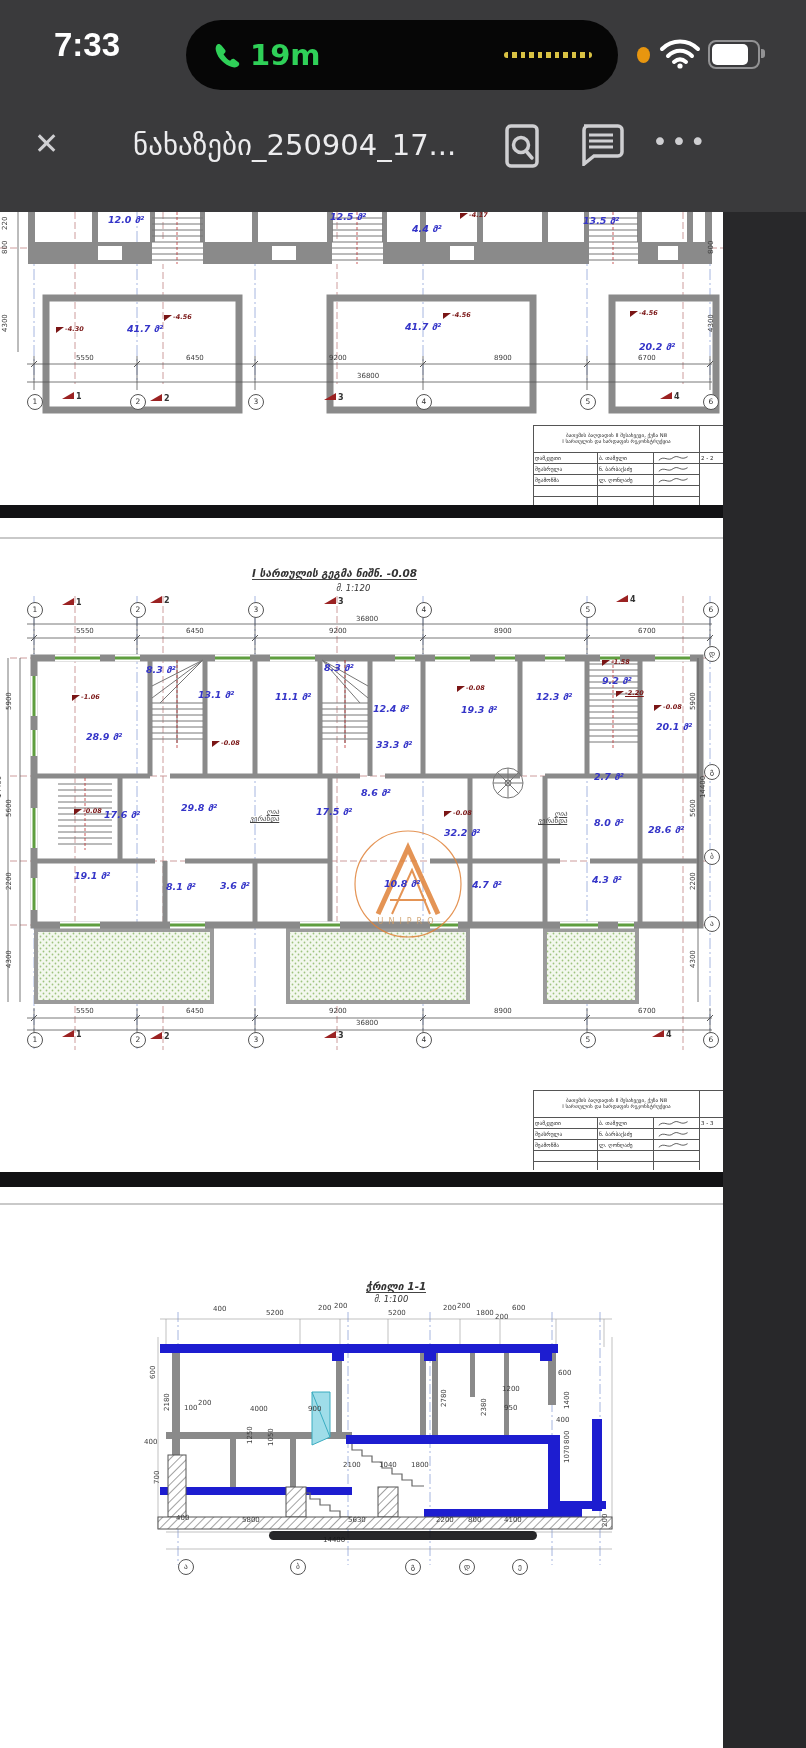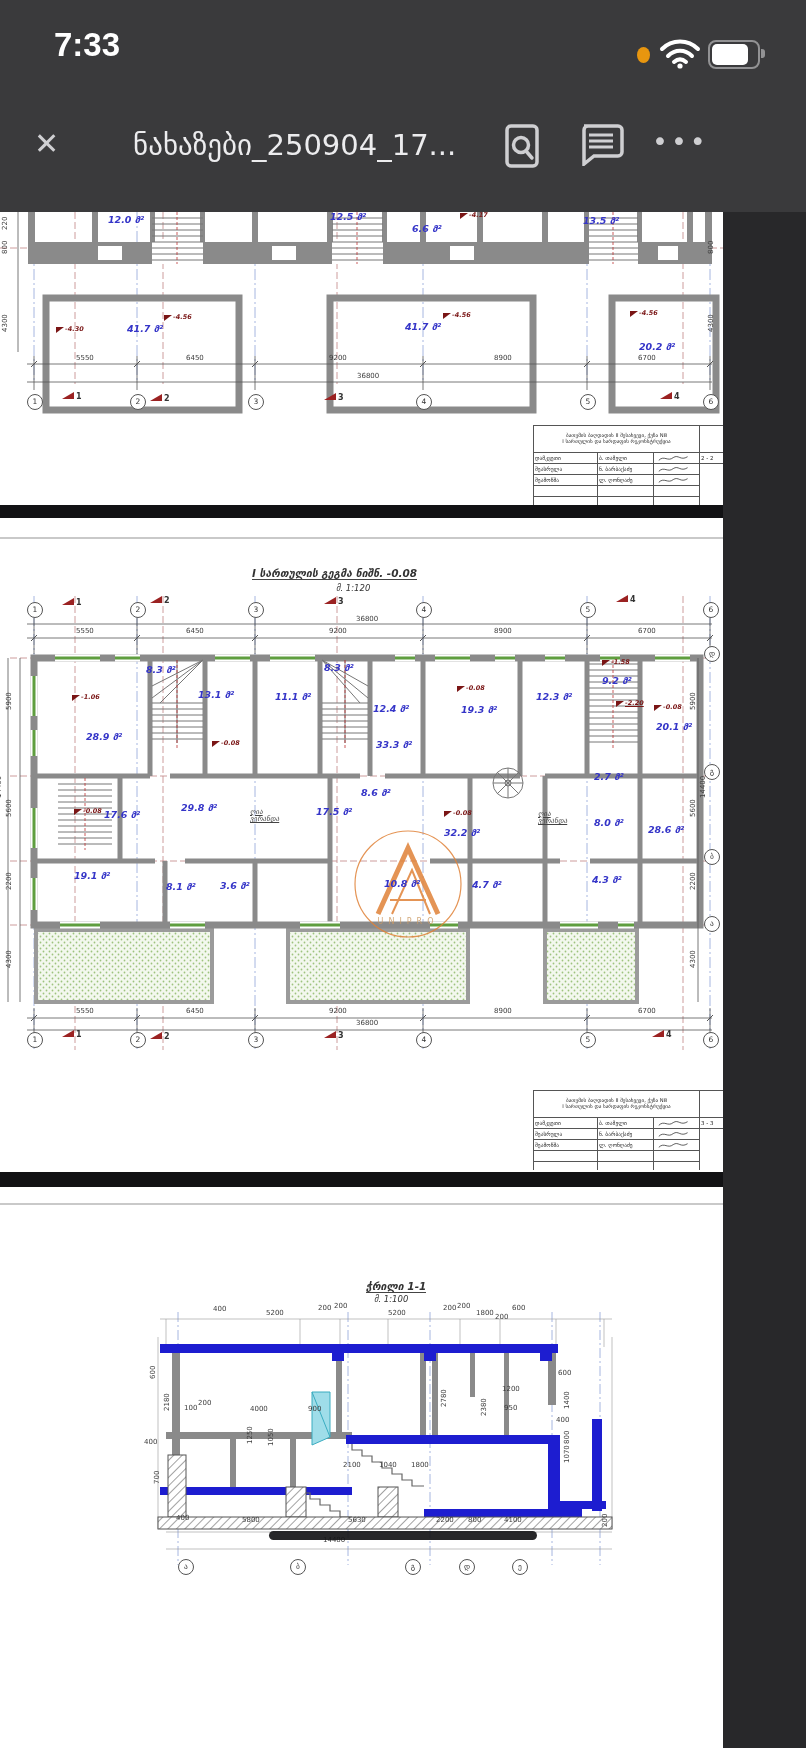--- a/index.html
+++ b/index.html
@@ -47,21 +47,21 @@
   .lb-elev{color:#7a1515;font-style:italic;font-size:6.5px;font-weight:bold;}
   .lb-elev::before{content:"";display:inline-block;width:0;height:0;border-top:6px solid #7a1515;
         border-right:8px solid transparent;margin-right:1px;vertical-align:-2px;}
   .lb-bub{width:14px;height:14px;border:1px solid #555;border-radius:50%;background:#fff;
         color:#333;font-size:7.5px;line-height:14px;text-align:center;}
   .lb-flag{color:#333;font-size:8px;font-weight:bold;}
   .lb-flag::before{content:"";display:inline-block;width:0;height:0;border-bottom:7px solid #9b2222;
         border-left:12px solid transparent;margin-right:2px;}
   .lb-title{color:#333;font-style:italic;font-size:10.5px;font-weight:bold;border-bottom:1px solid #444;}
   .lb-scale{color:#333;font-style:italic;font-size:8.5px;}
-  .lb-note{color:#444;font-style:italic;font-size:7px;text-align:left;text-decoration:underline;}
+  .lb-note{color:#444;font-style:italic;font-size:7px;text-align:right;text-decoration:underline;}
   
   .tbox{position:absolute;left:533px;width:190px;height:80px;overflow:hidden;background:#fff;}
   .tbt{border-collapse:collapse;table-layout:fixed;width:320px;background:#fff;}
   .tbt td{border:1px solid #555;padding:0 1px;height:10px;font-size:5.5px;color:#222;
         overflow:hidden;white-space:nowrap;}
   .tbt .proj{font-size:5.2px;text-align:center;white-space:normal;line-height:1.15;height:26px;}
   .tbt .sheet{font-size:5.4px;text-align:center;white-space:normal;}
   .tbt .comp{text-align:center;font-size:5.6px;}
   .sigsvg{width:40px;height:9px;display:block;}
   
@@ -70,20 +70,27 @@
   .wm-circle{opacity:.85;}
 </style>
 </head>
 <body>
 
 <div class="screen">
 
   <div class="chrome">
     <div class="time">7:33</div>
 
+    <div class="island">
+      <svg class="phone" width="28" height="28" viewBox="0 0 28 28">
+        <path fill="#2fd058" d="M6 3c-2 1-3 4-2 7 1 4 3 7 6 10s6 5 10 6c3 1 6 0 7-2 .5-1 .2-2-.6-2.7l-4.2-3.2c-.8-.6-1.9-.5-2.6.2l-1.5 1.5c-2.3-1.2-5.4-4.3-6.6-6.6l1.5-1.5c.7-.7.8-1.8.2-2.6L9.5 4.5C8.7 3.2 7 2.6 6 3z"></path>
+      </svg>
+      <span class="dur">19m</span>
+      <span class="dots"></span>
+    </div>
 
     <span class="micdot"></span>
     <svg class="wifi" width="44" height="34" viewBox="0 0 44 34">
       <path d="M4 13 C14 3 30 3 40 13" stroke="#fff" stroke-width="4" fill="none" stroke-linecap="round"></path>
       <path d="M10 20 C17 13 27 13 34 20" stroke="#fff" stroke-width="4" fill="none" stroke-linecap="round"></path>
       <path d="M16 26 C20 22.5 24 22.5 28 26" stroke="#fff" stroke-width="4" fill="none" stroke-linecap="round"></path>
       <circle cx="22" cy="30" r="2.6" fill="#fff"></circle>
     </svg>
     <div class="batt">
         <i></i>
@@ -178,21 +185,21 @@
           <line x1="710" y1="144" x2="710" y2="178"></line>
         <line x1="18" y1="0" x2="18" y2="140"></line>
       </g>
       <g stroke="#555" stroke-width="1">
         <path d="M31 155 l6 -6 M134 155 l6 -6 M252 155 l6 -6 M420 155 l6 -6 M584 155 l6 -6 M707 155 l6 -6"></path>
       </g>
     </svg>
     <div class="labels">
         <span class="lb lb-area" style="left: 108px; top: 3px;">12.0 მ²</span>
         <span class="lb lb-area" style="left: 330px; top: 0px;">12.5 მ²</span>
-        <span class="lb lb-area" style="left: 412px; top: 12px;">6.6 მ²</span>
+        <span class="lb lb-area" style="left: 412px; top: 12px;">4.4 მ²</span>
         <span class="lb lb-area" style="left: 583px; top: 4px;">13.5 მ²</span>
         <span class="lb lb-area" style="left: 127px; top: 112px;">41.7 მ²</span>
         <span class="lb lb-area" style="left: 405px; top: 110px;">41.7 მ²</span>
         <span class="lb lb-area" style="left: 639px; top: 130px;">20.2 მ²</span>
         <span class="lb lb-elev" style="left: 56px; top: 114px;">-4.30</span>
         <span class="lb lb-elev" style="left: 164px; top: 102px;">-4.56</span>
         <span class="lb lb-elev" style="left: 443px; top: 100px;">-4.56</span>
         <span class="lb lb-elev" style="left: 630px; top: 98px;">-4.56</span>
         <span class="lb lb-elev" style="left: 460px; top: 0px;">-4.17</span>
         <span class="lb lb-dim" style="left: 76px; top: 143px;">5550</span>
@@ -405,21 +412,21 @@
         <span class="lb lb-area" style="left: 146px; top: 147px;">8.3 მ²</span>
         <span class="lb lb-area" style="left: 198px; top: 172px;">13.1 მ²</span>
         <span class="lb lb-area" style="left: 275px; top: 174px;">11.1 მ²</span>
         <span class="lb lb-area" style="left: 324px; top: 145px;">8.3 მ²</span>
         <span class="lb lb-area" style="left: 373px; top: 186px;">12.4 მ²</span>
         <span class="lb lb-elev" style="left: 457px; top: 167px;">-0.08</span>
         <span class="lb lb-area" style="left: 461px; top: 187px;">19.3 მ²</span>
         <span class="lb lb-area" style="left: 536px; top: 174px;">12.3 მ²</span>
         <span class="lb lb-elev" style="left: 602px; top: 141px;">-1.58</span>
         <span class="lb lb-area" style="left: 602px; top: 158px;">9.2 მ²</span>
-        <span class="lb lb-elev" style="left: 616px; top: 182px; text-decoration: underline;">-2.20</span>
+        <span class="lb lb-elev" style="left: 616px; top: 172px; text-decoration: underline;">-2.20</span>
         <span class="lb lb-elev" style="left: 654px; top: 186px;">-0.08</span>
         <span class="lb lb-area" style="left: 656px; top: 204px;">20.1 მ²</span>
         <span class="lb lb-area" style="left: 376px; top: 222px;">33.3 მ²</span>
         <span class="lb lb-elev" style="left: 212px; top: 222px;">-0.08</span>
         <span class="lb lb-elev" style="left: 74px; top: 290px;">-0.08</span>
         <span class="lb lb-area" style="left: 104px; top: 292px;">17.6 მ²</span>
         <span class="lb lb-area" style="left: 181px; top: 285px;">29.8 მ²</span>
         <span class="lb lb-area" style="left: 316px; top: 289px;">17.5 მ²</span>
         <span class="lb lb-area" style="left: 361px; top: 270px;">8.6 მ²</span>
         <span class="lb lb-elev" style="left: 444px; top: 292px;">-0.08</span>

